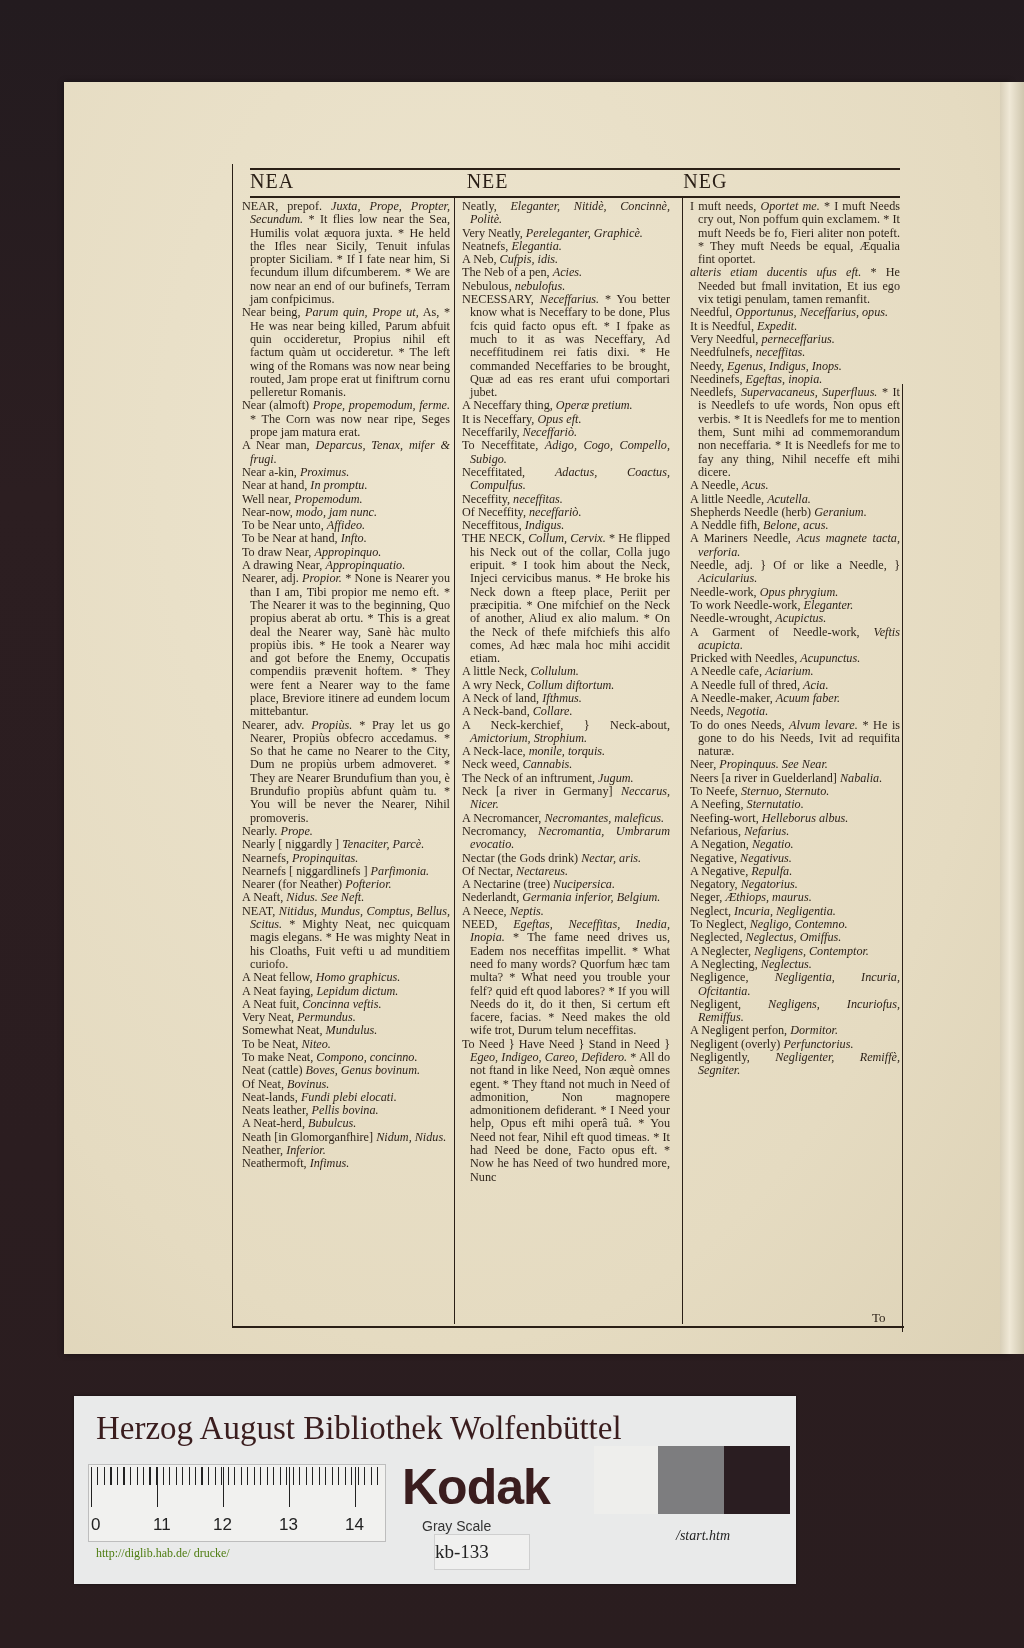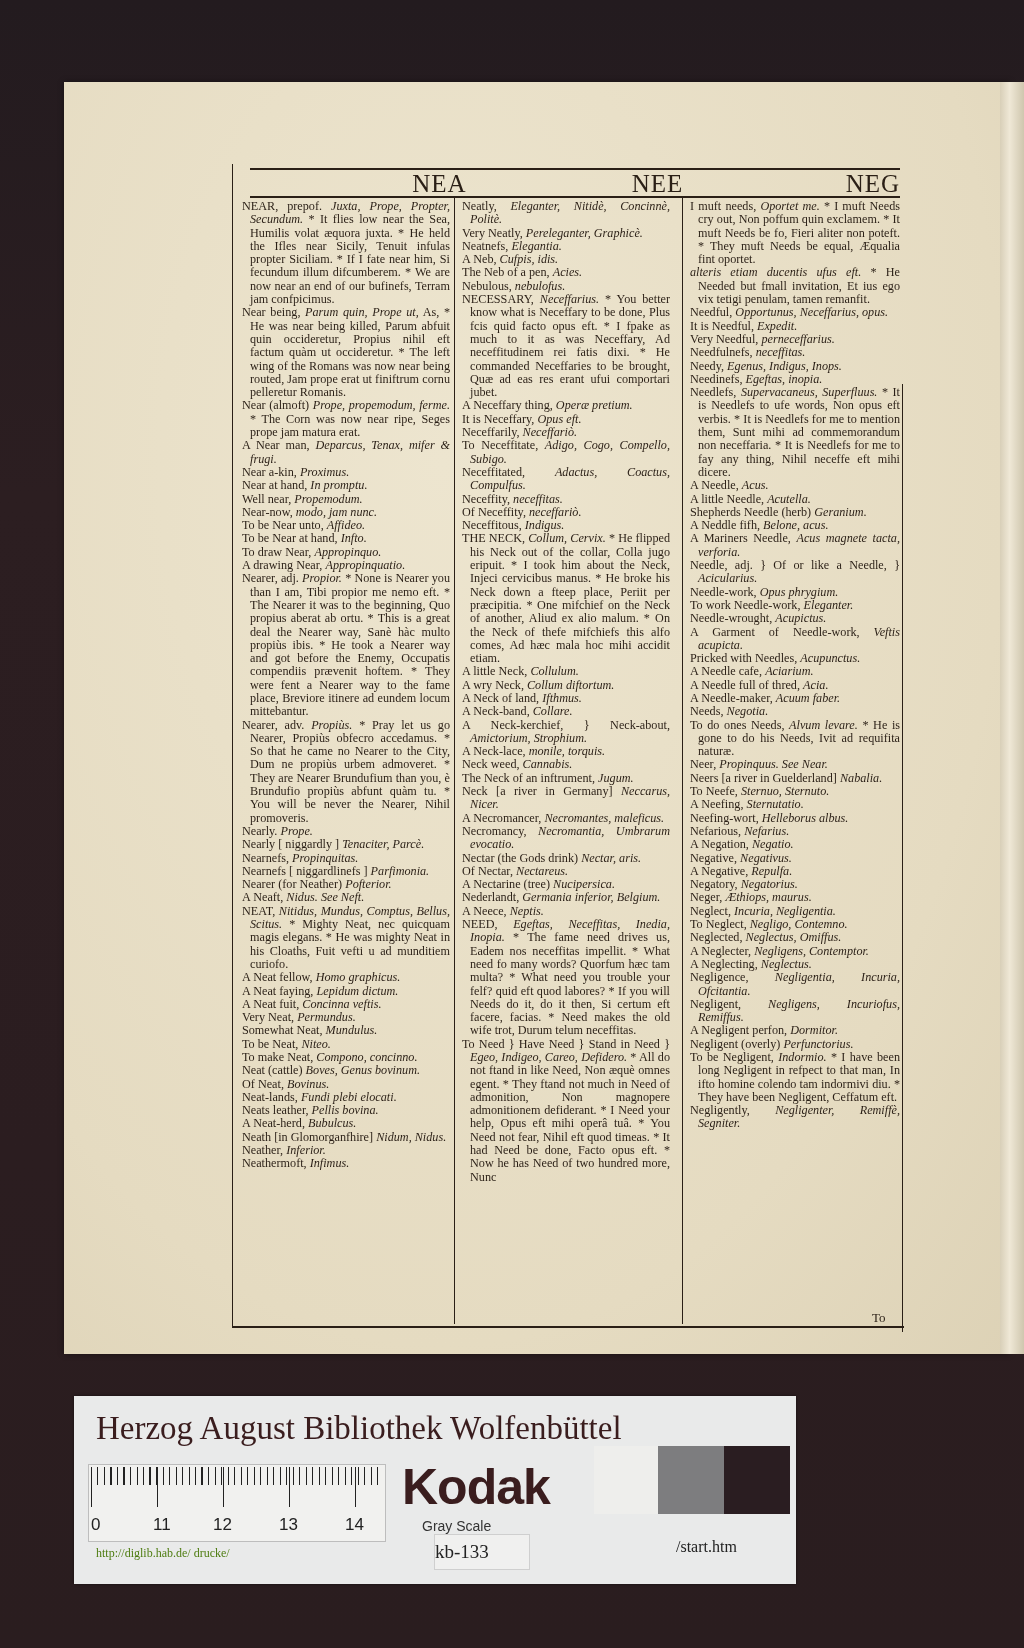--- a/index.html
+++ b/index.html
@@ -28,21 +28,21 @@
   }
   .rule-top {
     position:absolute; left:18px; top:4px; width:650px; height:0;
     border-top:2px solid #2a1f16;
   }
   .heads {
     position:absolute; left:18px; top:6px; width:650px; height:26px;
     display:flex;
   }
   .heads .hd {
-    flex:1; text-align:right; font-size:25px; letter-spacing:1px;
+    flex:1; text-align:left; font-size:20px; letter-spacing:1px;
   }
   .rule-head {
     position:absolute; left:18px; top:32px; width:650px; height:0;
     border-top:2px solid #2a1f16;
   }
   .frame-left {
     position:absolute; left:0; top:0; width:0; height:1162px;
     border-left:1.5px solid #2a1f16;
   }
   .frame-right {
@@ -113,21 +113,21 @@
   .sw-3 { left:650px; width:66px; background:#2a1d21; }
   .url-left {
     position:absolute; left:22px; top:150px; font-size:12px; color:#4d7c0f;
   }
   .code-box {
     position:absolute; left:360px; top:138px; width:94px; height:34px;
     background:#f0f0ef; border:1px solid #cfcfcf; text-align:left;
     font-size:19px; line-height:34px; color:#222;
   }
   .url-right {
-    position:absolute; left:602px; top:142px; font-size:16px; color:#222;
+    position:absolute; left:602px; top:132px; font-size:14px; color:#222;font-style:italic;
   }
 </style>
 </head>
 <body>
 
 <div class="backdrop"></div>
 <div class="page"></div>
 <div class="page-edge"></div>
 
 <div class="print">
@@ -257,21 +257,20 @@
       <p class="entry"><span>Neger,</span> <span class="lat">Æthiops, maurus.</span> <span></span></p>
       <p class="entry"><span>Neglect,</span> <span class="lat">Incuria, Negligentia.</span> <span></span></p>
       <p class="entry"><span>To Neglect,</span> <span class="lat">Negligo, Contemno.</span> <span></span></p>
       <p class="entry"><span>Neglected,</span> <span class="lat">Neglectus, Omiffus.</span> <span></span></p>
       <p class="entry"><span>A Neglecter,</span> <span class="lat">Negligens, Contemptor.</span> <span></span></p>
       <p class="entry"><span>A Neglecting,</span> <span class="lat">Neglectus.</span> <span></span></p>
       <p class="entry"><span>Negligence,</span> <span class="lat">Negligentia, Incuria, Ofcitantia.</span> <span></span></p>
       <p class="entry"><span>Negligent,</span> <span class="lat">Negligens, Incuriofus, Remiffus.</span> <span></span></p>
       <p class="entry"><span>A Negligent perfon,</span> <span class="lat">Dormitor.</span> <span></span></p>
       <p class="entry"><span>Negligent (overly)</span> <span class="lat">Perfunctorius.</span> <span></span></p>
-      <p class="entry"><span>To be Negligent,</span> <span class="lat">Indormio.</span> <span>* I have been long Negligent in refpect to that man, In ifto homine colendo tam indormivi diu. * They have been Negligent, Ceffatum eft.</span></p>
       <p class="entry"><span>Negligently,</span> <span class="lat">Negligenter, Remiffè, Segniter.</span> <span></span></p>
     </div>
 
   <div class="rule-bottom"></div>
   <div class="catch">To</div>
 </div>
 
 <div class="card">
   <div class="lib-title">Herzog August Bibliothek Wolfenbüttel</div>
   <div class="ruler">

